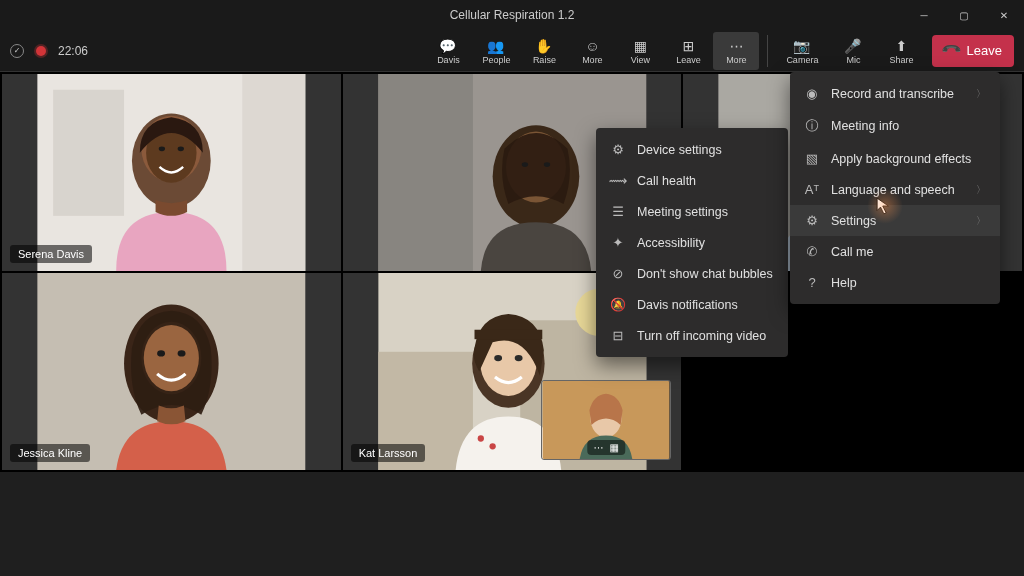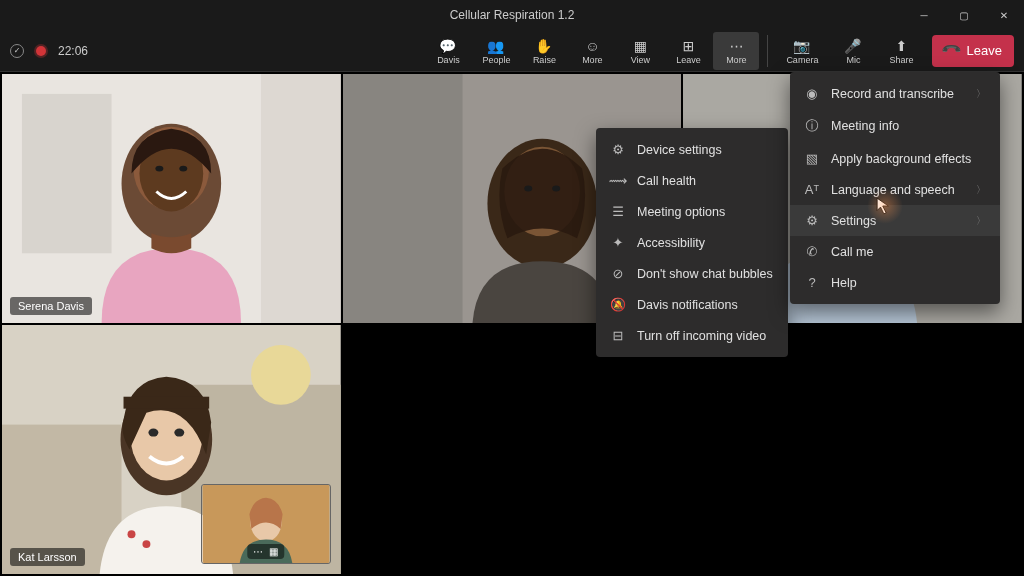--- a/index.html
+++ b/index.html
@@ -10,21 +10,21 @@
 .toolbar{height:42px;display:flex;align-items:center;padding:0 10px;background:#1a1a1a;border-bottom:1px solid #333}
 .tbl{display:flex;align-items:center;gap:12px;font-size:12px;color:#ccc}
 .shield{width:14px;height:14px;border:1.5px solid #888;border-radius:50%;display:inline-flex;align-items:center;justify-content:center;font-size:8px}
 .rec{width:10px;height:10px;border-radius:50%;background:#d13438;box-shadow:0 0 0 2px rgba(209,52,56,.3)}
 .tbr{margin-left:auto;display:flex;align-items:center;gap:2px}
 .tbtn{display:flex;flex-direction:column;align-items:center;justify-content:center;width:46px;height:38px;color:#ccc;font-size:9px;cursor:pointer;border-radius:3px}
 .tbtn .ic{height:18px;display:flex;align-items:center;justify-content:center;font-size:14px}
 .tbtn.wide{width:52px}
 .leave{background:#c4314b;color:#fff;border-radius:4px;height:32px;padding:0 12px;display:flex;align-items:center;gap:6px;font-size:13px;cursor:pointer;margin-left:6px}
 .leave .phone{transform:rotate(135deg);display:inline-block}
-.grid{height:504px;display:grid;grid-template-columns:1fr 1fr 1fr;grid-template-rows:1fr 1fr;gap:2px;background:#000;padding:2px}
+.grid{height:400px;display:grid;grid-template-columns:1fr 1fr 1fr;grid-template-rows:1fr 1fr;gap:2px;background:#000;padding:2px}
 .tile{position:relative;overflow:hidden;background:#333}
 .tile svg{width:100%;height:100%;display:block}
 .nametag{position:absolute;left:8px;bottom:8px;background:rgba(0,0,0,.55);color:#fff;font-size:11px;padding:3px 8px;border-radius:3px}
 .pip{position:absolute;right:10px;bottom:10px;width:130px;height:80px;border:1px solid #666;border-radius:3px;overflow:hidden}
 .pipctrl{position:absolute;bottom:4px;left:50%;transform:translateX(-50%);display:flex;gap:6px;background:rgba(0,0,0,.5);border-radius:4px;padding:2px 6px;font-size:10px;color:#fff}
 .menu{position:absolute;background:#2d2c2c;border-radius:4px;box-shadow:0 8px 20px rgba(0,0,0,.5);font-size:12.5px;color:#e0e0e0;padding:6px 0}
 .menu.sub{top:128px;left:596px;width:192px}
 .menu.main{top:72px;left:790px;width:210px}
 .mi{display:flex;align-items:center;gap:11px;padding:8px 14px;cursor:pointer;position:relative}
 .mi .mic{width:16px;display:flex;align-items:center;justify-content:center;font-size:13px;color:#bbb}
@@ -141,20 +141,35 @@
         <ellipse cx="142" cy="100" rx="4" ry="3" fill="#1a1a1a"></ellipse>
         <ellipse cx="168" cy="100" rx="4" ry="3" fill="#1a1a1a"></ellipse>
         <path d="M142 125 Q155 132 168 125" stroke="#8a5a3a" stroke-width="2" fill="none"></path>
         <path d="M75 250 Q82 178 155 178 Q228 178 235 250 Z" fill="#b5c5d5"></path>
         <path d="M135 178 L138 158 Q155 165 172 158 L175 178 Q155 186 135 178" fill="#b8854f"></path>
       </svg>
     <div class="nametag">Aadi Kapoor</div>
   </div>
   <div class="tile">
     <svg viewBox="0 0 340 250">
+        <rect width="340" height="250" fill="#c5beb2"></rect>
+        <ellipse cx="170" cy="115" rx="60" ry="75" fill="#3a2518"></ellipse>
+        <ellipse cx="170" cy="108" rx="38" ry="46" fill="#9a6540"></ellipse>
+        <path d="M120 95 Q130 50 170 48 Q210 50 220 95 Q225 145 208 180 Q170 155 132 180 Q115 145 120 95" fill="#2e1d12" opacity="0.92"></path>
+        <ellipse cx="170" cy="108" rx="35" ry="42" fill="#9a6540"></ellipse>
+        <ellipse cx="157" cy="102" rx="5" ry="4" fill="#1a1a1a"></ellipse>
+        <ellipse cx="183" cy="102" rx="5" ry="4" fill="#1a1a1a"></ellipse>
+        <path d="M152 128 Q170 144 188 128" stroke="#fff" stroke-width="4" fill="none"></path>
+        <path d="M100 250 Q108 188 170 188 Q232 188 240 250 Z" fill="#d4604a"></path>
+        <path d="M152 188 L154 168 Q170 175 186 168 L188 188 Q170 196 152 188" fill="#8a5535"></path>
+      </svg>
+    <div class="nametag">Jessica Kline</div>
+  </div>
+  <div class="tile">
+    <svg viewBox="0 0 340 250">
         <rect width="340" height="250" fill="#d8d2c5"></rect>
         <rect x="0" y="100" width="120" height="150" fill="#c2b8a5"></rect>
         <rect x="180" y="60" width="160" height="190" fill="#beb5a2"></rect>
         <circle cx="280" cy="50" r="30" fill="#e8d898"></circle>
         <ellipse cx="165" cy="115" rx="46" ry="56" fill="#4a3525"></ellipse>
         <ellipse cx="165" cy="112" rx="36" ry="44" fill="#e8c8a8"></ellipse>
         <path d="M122 95 Q128 55 165 52 Q205 55 210 98 L205 130 Q185 75 145 88 L128 125 Q118 108 122 95" fill="#3a2818"></path>
         <rect x="122" y="72" width="86" height="12" fill="#3a2818"></rect>
         <ellipse cx="152" cy="108" rx="5" ry="4" fill="#2a2a2a"></ellipse>
         <ellipse cx="178" cy="108" rx="5" ry="4" fill="#2a2a2a"></ellipse>
@@ -183,21 +198,21 @@
   <div class="mi">
       <span class="mic">⚙</span>
       <span>Device settings</span>
     </div>
   <div class="mi">
       <span class="mic">⟿</span>
       <span>Call health</span>
     </div>
   <div class="mi">
       <span class="mic">☰</span>
-      <span>Meeting options</span>
+      <span>Meeting settings</span>
     </div>
   <div class="mi">
       <span class="mic">✦</span>
       <span>Accessibility</span>
     </div>
   <div class="mi">
       <span class="mic">⊘</span>
       <span>Don't show chat bubbles</span>
     </div>
   <div class="mi">

